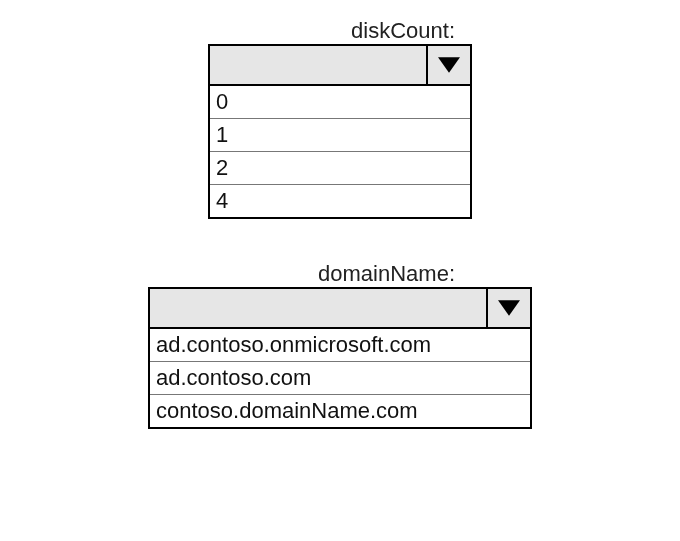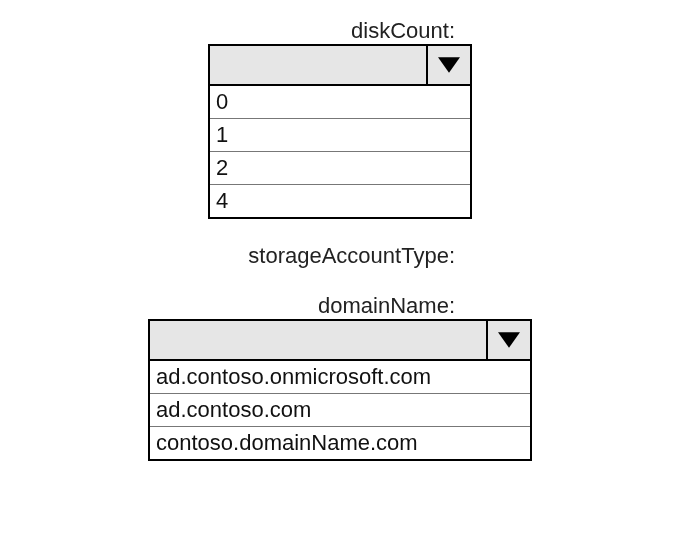--- a/index.html
+++ b/index.html
@@ -98,21 +98,20 @@
           <div class="option">0</div>
           <div class="option">1</div>
           <div class="option">2</div>
           <div class="option">4</div>
         </div>
       </div>
     </div>
   </div>
 
   <div class="row">
-    <div class="label-col">storageAccountType:</div>
   </div>
 
   <div class="row">
     <div class="label-col">domainName:</div>
     <div class="control-col">
       <div class="dropdown dd-domain">
         <div class="dropdown-head">
           <div class="dropdown-head-value"></div>
           <div class="dropdown-arrow-cell">
             <svg viewBox="0 0 100 70">

